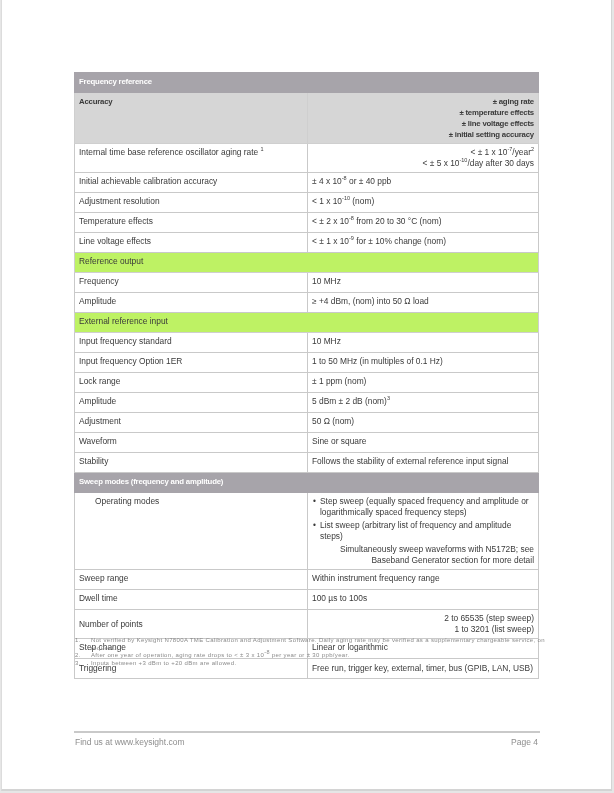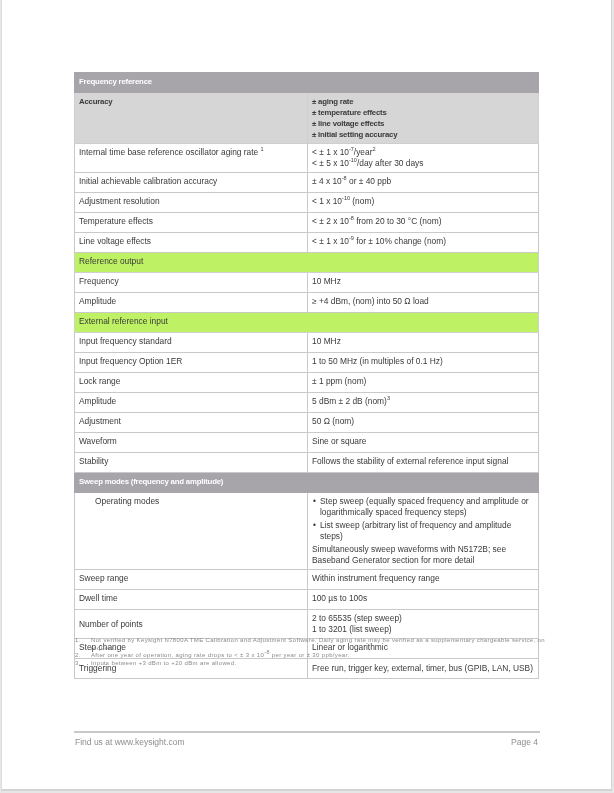--- a/index.html
+++ b/index.html
@@ -8,21 +8,21 @@
   table.spec { position:absolute; left:72px; top:72px; width:464px; border-collapse:collapse; font-size:8.4px; color:#3a3a3a; table-layout:fixed;border-radius:29px; }
   table.spec td { border:1px solid #c9c9c9; padding:2px 4px; vertical-align:top; line-height:11px; }
   table.spec col.c1 { width:233px; }
   table.spec col.c2 { width:231px; }
   tr.sec-dark td { background:#a7a4aa; color:#ffffff; font-weight:bold; font-size:7.8px; height:13px; letter-spacing:-0.2px; border-color:#a7a4aa; padding:3px 4px; }
   tr.sec-light td { background:#bef264; color:#3a3a3a; font-size:8.4px; border-color:#cfcfcf; padding:3px 4px; }
   tr.shaded td { background:#d6d6d6; font-weight:bold; font-size:7.8px; letter-spacing:-0.2px; border-color:#cfcfcf; }
   tr.r td { height:13px; padding:3px 4px; }
   tr.mid td { vertical-align:middle; }
   sup { font-size:5.5px; line-height:0; vertical-align:super; }
-  .line { display:block; }
+  .line { display:block;text-align:right; }
   ul.bl { list-style:none; margin:3px 0 0 0; padding:0; }
   ul.bl li { position:relative; padding-left:8px; margin-bottom:2px; }
   ul.bl li::before { content:"•"; position:absolute; left:1px; top:0; }
   .fn { position:absolute; left:73px; top:637px; width:470px; font-size:6px; color:#8a8a8a; letter-spacing:0.35px; line-height:7.6px; }
   .fn .item { display:flex; }
   .fn .num { width:16px; flex:none; }
   .footer-line { position:absolute; left:72px; top:731px; width:466px; height:2px; background:#c9c9c9; }
   .footer-left { position:absolute; left:73px; top:737px; font-size:8.5px; color:#8e8e8e; }
   .footer-right { position:absolute; right:73px; top:737px; font-size:8.5px; color:#8e8e8e; }
 </style>

